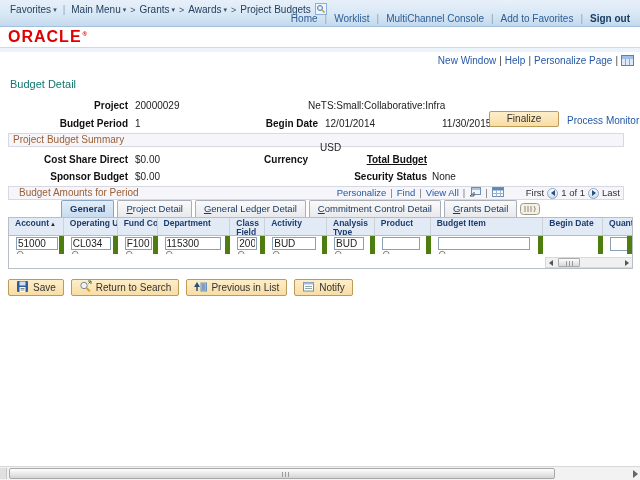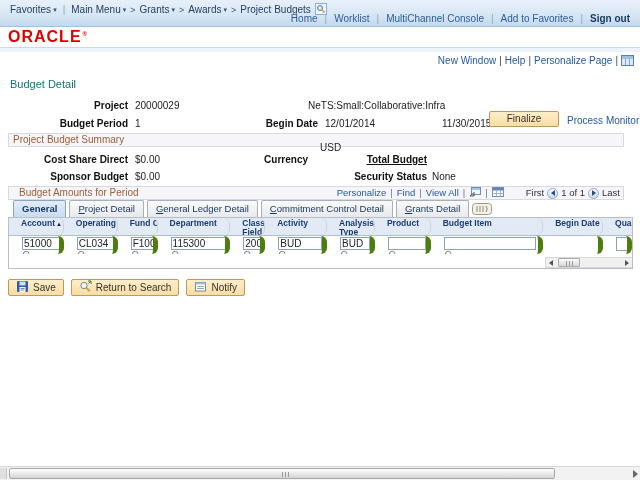--- a/index.html
+++ b/index.html
@@ -63,30 +63,30 @@
     background:linear-gradient(180deg,#fdfefe,#cddcee); cursor:pointer; }
   .tri-l { width:0; height:0; border-top:3px solid transparent; border-bottom:3px solid transparent; border-right:4px solid #2c4f7c; }
   .tri-r { width:0; height:0; border-top:3px solid transparent; border-bottom:3px solid transparent; border-left:4px solid #2c4f7c; }
 
   
   .tabs { position:absolute; left:13px; top:200px; height:17px; white-space:nowrap; }
   .tab { display:inline-block; height:17px; padding:2px 8px 0 8px; margin-right:3px;
     font-size:9.5px; color:#1a3a64; border:1px solid #a9afb8; border-bottom:none;
     border-radius:2px 2px 0 0; background:linear-gradient(180deg,#fafafa,#e8e9ec); cursor:pointer; }
   .tab.active { font-weight:bold; background:linear-gradient(180deg,#e2edf8,#c8dcf0);
-    border-color:#86a4c4; }
+    border-color:#86a4c4;margin-left:48px; }
   .tab:not(.active)::first-letter { text-decoration:underline; }
   .showtabs { display:inline-block; vertical-align:top; margin-top:3px; cursor:pointer; }
 
   
   .grid { position:absolute; left:8px; top:217px; width:625px; height:52px;
     border:1px solid #b9bec6; background:#fff; overflow:hidden; }
   .grow { display:flex; }
   .ghead { background:#e2eaf5; border-bottom:1px solid #aebdd2; height:18px; }
-  .gcell { border-right:1px solid #cdd2da; padding:1px 12px; overflow:hidden;border-radius:6px; }
+  .gcell { border-right:1px solid #cdd2da; padding:1px 6px; overflow:hidden; }
   .ghead .gcell { font-size:8.5px; font-weight:bold; color:#1c3c6e; line-height:1.05; white-space:nowrap; }
   .ghead .gcell.wrap { white-space:normal; }
   .gdata { height:18px; align-items:center; }
   .gdata .gcell { border-right:5px solid #4d7c0f; height:18px; display:flex; align-items:flex-start;flex-direction:column; }
   .gin { height:14px; border:1px solid #8aa0b8; font-size:10px; font-family:"Liberation Sans",sans-serif;
     padding:0 1px; margin-left:1px; color:#222; background:#fff; }
   .mag { flex:none; margin-left:1px; cursor:pointer; }
   .sort-asc::after { content:"▲"; font-size:6px; color:#222; margin-left:1px; }
   .c0{width:55px;} .c1{width:54px;} .c2{width:40px;} .c3{width:73px;} .c4{width:35px;}
   .c5{width:62px;} .c6{width:48px;} .c7{width:56px;} .c8{width:113px;} .c9{width:60px;} .c10{width:29px; border-right:none;}
@@ -332,20 +332,31 @@
       <span><svg width="13" height="13" viewBox="0 0 13 13">
           <circle cx="5" cy="5.5" r="3.2" fill="#eef2f6" stroke="#7a8a9a"></circle>
           <line x1="7.4" y1="7.9" x2="10.8" y2="11.3" stroke="#caa23f" stroke-width="2"></line>
           <path d="M9 1 L12 1 L12 4" fill="none" stroke="#3c7a3c"></path>
           <path d="M12 1 L9.5 3.5" stroke="#3c7a3c"></path>
         </svg></span>
       <span>Return to Search</span>
     </button>
   <button class="tbtn">
       <span><svg width="13" height="13" viewBox="0 0 13 13">
+          <polygon points="3,2 6,7 0,7" fill="#2c4f7c"></polygon>
+          <line x1="3" y1="6" x2="3" y2="11" stroke="#2c4f7c" stroke-width="1.5"></line>
+          <rect x="7" y="3" width="5.5" height="8" fill="#b8cfe8" stroke="#6e92b8"></rect>
+          <line x1="8" y1="5" x2="11.5" y2="5" stroke="#4a6e94"></line>
+          <line x1="8" y1="7" x2="11.5" y2="7" stroke="#4a6e94"></line>
+          <line x1="8" y1="9" x2="11.5" y2="9" stroke="#4a6e94"></line>
+        </svg></span>
+      <span>Previous in List</span>
+    </button>
+  <button class="tbtn">
+      <span><svg width="13" height="13" viewBox="0 0 13 13">
           <rect x="1.5" y="2.5" width="10" height="8.5" fill="#fff" stroke="#7a8a9a"></rect>
           <rect x="1.5" y="2.5" width="10" height="2" fill="#9fc0e4"></rect>
           <line x1="3" y1="6.5" x2="10" y2="6.5" stroke="#8aa"></line>
           <line x1="3" y1="8.5" x2="10" y2="8.5" stroke="#8aa"></line>
         </svg></span>
       <span>Notify</span>
     </button>
 </div>
 
 <div class="hscroll">

